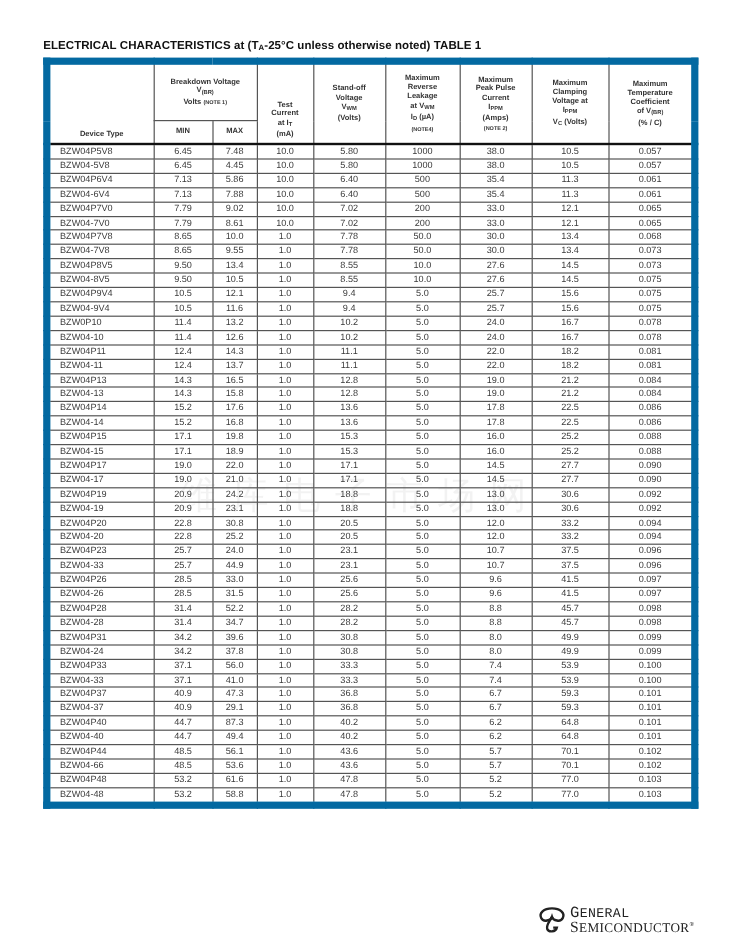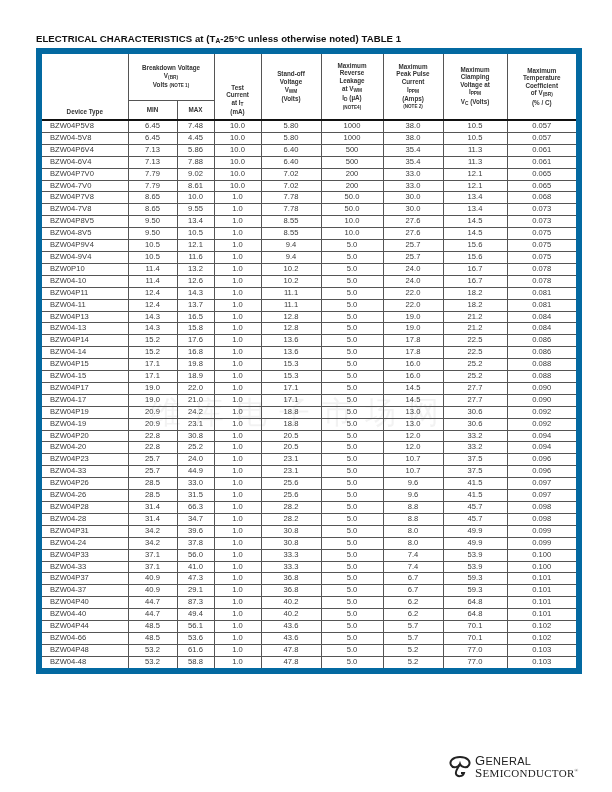--- a/index.html
+++ b/index.html
@@ -15,21 +15,21 @@
   table.spec thead tr.h1 th { height: 46px; }
   table.spec thead tr.h2 th { height: 18px; }
   table.spec thead { border-bottom: 2px solid #111; }
   table.spec th.bottom { vertical-align: bottom; padding-bottom: 3px; }
   table.spec td { font-size: 7.6px; color: #3a3a3a; height: 10.9px; line-height: 10.9px; }
   table.spec td.dev { text-align: left; padding-left: 8px; }
   .sm { font-size: 4.6px; }
   .sub { font-size: 4.8px; vertical-align: -1px; }
   .logo { position: absolute; left: 447px; top: 752px; width: 130px; height: 30px; }
   .logo .mark { position: absolute; left: 0; top: 2px; width: 26px; height: 24px; }
-  .logo .w1 { position: absolute; left: 28px; top: 1px; font-family: Liberation Sans, sans-serif; font-size: 11px; color: #222; letter-spacing: 0.3px; }
+  .logo .w1 { position: absolute; left: 28px; top: 1px; font-family: Liberation Mono, monospace; font-size: 11px; color: #222; letter-spacing: 0.3px; }
   .logo .w2 { position: absolute; left: 28px; top: 13px; font-family: "Liberation Serif", serif; font-size: 11px; color: #222; letter-spacing: 0.3px; white-space: nowrap; }
   .logo .big { font-size: 13px; }
   .logo .reg { font-size: 5px; vertical-align: 5px; }
   .watermark { position: absolute; left: 150px; top: 392px; font-size: 31px; color: rgba(0,0,0,0.05);
                letter-spacing: 12px; white-space: nowrap; font-family: "DejaVu Sans", sans-serif; }
 </style>
 </head>
 <body>
 
 <div class="title"><span>ELECTRICAL CHARACTERISTICS at (T</span><sub>A</sub><span>-25°C unless otherwise noted) TABLE 1</span></div>
@@ -453,21 +453,21 @@
         <td>1.0</td>
         <td>25.6</td>
         <td>5.0</td>
         <td>9.6</td>
         <td>41.5</td>
         <td>0.097</td>
       </tr>
       <tr>
         <td class="dev">BZW04P28</td>
         <td>31.4</td>
-        <td>66.3</td>
+        <td>52.2</td>
         <td>1.0</td>
         <td>28.2</td>
         <td>5.0</td>
         <td>8.8</td>
         <td>45.7</td>
         <td>0.098</td>
       </tr>
       <tr>
         <td class="dev">BZW04-28</td>
         <td>31.4</td>

